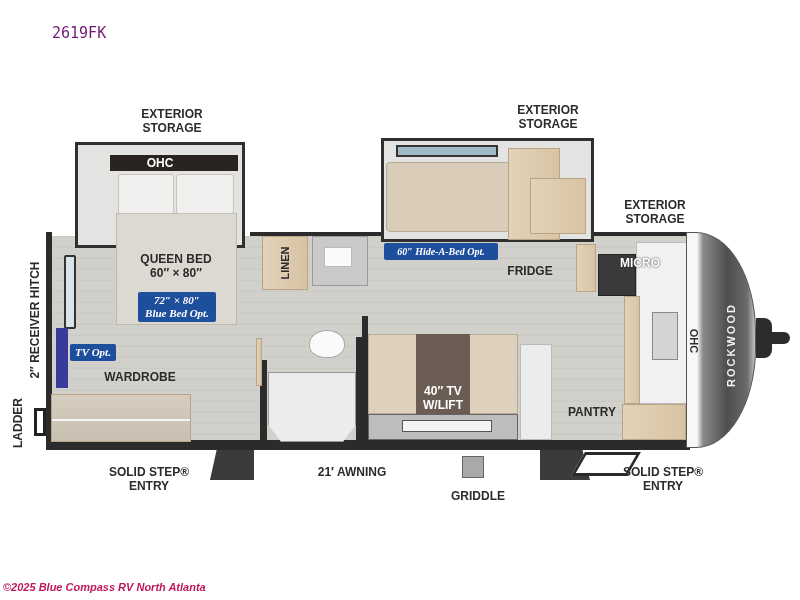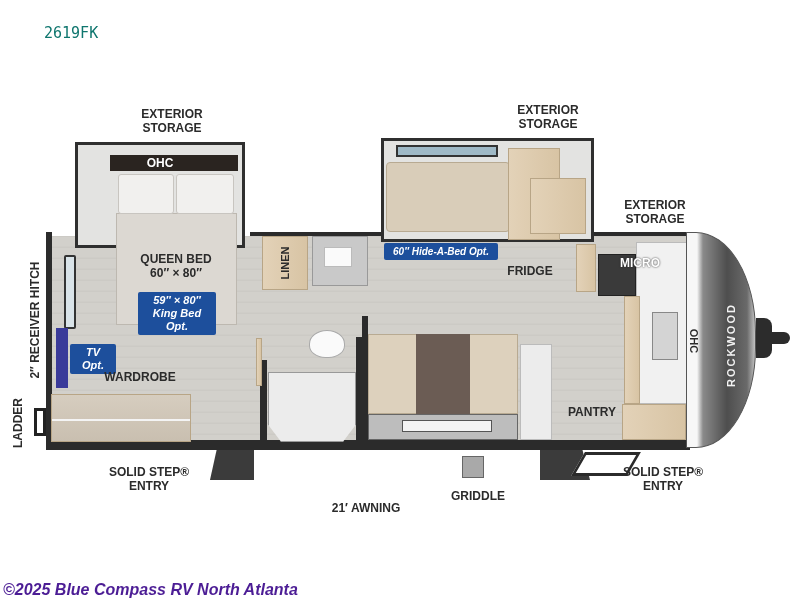--- a/index.html
+++ b/index.html
@@ -1,23 +1,23 @@
 <!DOCTYPE html>
 <html><head>
 <meta charset="utf-8">
 <style>
   * { box-sizing: border-box; margin: 0; padding: 0; }
   html, body { width: 800px; height: 600px; background: #ffffff; overflow: hidden; }
   body { position: relative; font-family: "Liberation Sans", sans-serif; color: #222; }
 
   .abs { position: absolute; }
   .lbl { position: absolute; font-family: "Liberation Sans", sans-serif; font-weight: bold; font-size: 12px; color: #2b2b2b; text-align: center; line-height: 14px; text-transform: uppercase; }
-  .model { position: absolute; left: 44px; top: 24px; font-family: "DejaVu Sans Mono", monospace; font-size: 15px; color: #0f766e; }
+  .model { position: absolute; left: 52px; top: 24px; font-family: "DejaVu Sans Mono", monospace; font-size: 15px; color: #701a75; }
 
-  .opt { position: absolute; background: #1d4f9c; color: #fff; font-style: italic; font-weight: bold; font-size: 11px; line-height: 13px; text-align: center; border-radius: 2px; padding: 2px 4px; font-family: Liberation Sans, sans-serif; }
+  .opt { position: absolute; background: #1d4f9c; color: #fff; font-style: italic; font-weight: bold; font-size: 11px; line-height: 13px; text-align: center; border-radius: 2px; padding: 2px 4px; font-family: Liberation Serif, serif; }
 
   .wall { position: absolute; background: #2b2b2b; }
   .floor { position: absolute; background: repeating-linear-gradient(0deg, #d2d0cb 0px, #d2d0cb 9px, #c6c4bf 10px, #d8d6d1 11px); }
   .slide { position: absolute; background: #e3e3e1; border: 3px solid #2f2f2f; }
   .wood { position: absolute; background: linear-gradient(90deg, #e3d2b8, #d8c4a4); border: 1px solid #b8a586; }
   .bed { position: absolute; background: #dcd8d2; border: 1px solid #bdb8b0; }
   .pillow { position: absolute; background: #f1f0ee; border: 1px solid #c8c5c0; border-radius: 3px; }
   .dark { position: absolute; background: #3a3532; }
   .white-box { position: absolute; background: #f4f4f4; border: 1px solid #bbb; }
 </style>
@@ -39,22 +39,22 @@
   <div class="dark" style="left:110px;top:155px;width:128px;height:16px;background:#2a2420;"></div>
   <div class="lbl" style="left:140px;top:156px;width:40px;color:#fff;font-size:12px;">OHC</div>
   <div class="bed" style="left:116px;top:213px;width:121px;height:112px;"></div>
   <div class="pillow" style="left:118px;top:174px;width:56px;height:40px;"></div>
   <div class="pillow" style="left:176px;top:174px;width:58px;height:40px;"></div>
   <div class="lbl" style="left:120px;top:252px;width:112px;font-size:12px;">
     <div>QUEEN BED</div>
     <div>60″ × 80″</div>
   </div>
   <div class="opt" style="left:138px;top:292px;width:78px;">
-    <div>59″ × 80″</div>
-    <div>King Bed Opt.</div>
+    <div>72″ × 80″</div>
+    <div>Blue Bed Opt.</div>
   </div>
 
   <div class="white-box" style="left:64px;top:255px;width:12px;height:74px;background:#d9e3e8;border:2px solid #333;border-radius:2px;"></div>
   <div class="abs" style="left:56px;top:328px;width:12px;height:60px;background:#3a3a9a;"></div>
   <div class="opt" style="left:70px;top:344px;width:46px;">TV Opt.</div>
 
   <div class="lbl" style="left:100px;top:370px;width:80px;">WARDROBE</div>
   <div class="wood" style="left:51px;top:394px;width:140px;height:48px;background:linear-gradient(180deg,#d6cdbf,#c9bfb0);"></div>
   <div class="abs" style="left:52px;top:419px;width:138px;height:2px;background:#f4f4f4;"></div>
   <div class="dark" style="left:34px;top:408px;width:12px;height:28px;background:transparent;border:3px solid #222;"></div>
@@ -107,35 +107,39 @@
   <div class="dark" style="left:770px;top:332px;width:20px;height:12px;border-radius:0 6px 6px 0;background:#2c2c2c;"></div>
 
   <div class="abs" style="left:309px;top:330px;width:36px;height:28px;background:#fafafa;border:1px solid #aaa;border-radius:50% 50% 45% 45%;"></div>
   <div class="wall" style="left:260px;top:360px;width:7px;height:84px;"></div>
   <div class="wall" style="left:356px;top:337px;width:7px;height:107px;"></div>
   <div class="abs" style="left:268px;top:372px;width:88px;height:70px;background:#ececec;border:1px solid #999;clip-path:polygon(0 0,100% 0,100% 75%,85% 100%,15% 100%,0 75%);"></div>
   <div class="wood" style="left:256px;top:338px;width:6px;height:48px;"></div>
 
   <div class="abs" style="left:368px;top:334px;width:150px;height:80px;background:#ddd1bd;border:1px solid #b8aa92;"></div>
   <div class="abs" style="left:416px;top:334px;width:54px;height:80px;background:#6b5c54;"></div>
+  <div class="lbl" style="left:408px;top:384px;width:70px;color:#fff;">
+    <div>40″ TV</div>
+    <div>W/LIFT</div>
+  </div>
   <div class="abs" style="left:368px;top:414px;width:150px;height:26px;background:#bdbdbd;border:1px solid #666;"></div>
   <div class="abs" style="left:402px;top:420px;width:90px;height:12px;background:#f4f4f4;border:1px solid #555;"></div>
   <div class="white-box" style="left:520px;top:344px;width:32px;height:96px;background:#ececec;"></div>
   <div class="wall" style="left:362px;top:316px;width:6px;height:124px;"></div>
 
   <div class="dark" style="left:210px;top:450px;width:44px;height:30px;background:#3b3b3b;clip-path:polygon(15% 0,100% 0,100% 100%,0 100%);"></div>
   <div class="dark" style="left:540px;top:450px;width:50px;height:30px;background:#3b3b3b;clip-path:polygon(0 0,85% 0,100% 100%,0 100%);"></div>
   <div class="abs" style="left:578px;top:452px;width:56px;height:24px;border:3px solid #2b2b2b;transform:skewX(-30deg);background:#fff;"></div>
   <div class="abs" style="left:462px;top:456px;width:22px;height:22px;background:#a9a9a9;border:1px solid #666;"></div>
 
   <div class="lbl" style="left:108px;top:465px;width:82px;">
     <div>SOLID STEP®</div>
     <div>ENTRY</div>
   </div>
-  <div class="lbl" style="left:316px;top:465px;width:100px;margin-top:36px;">21′ AWNING</div>
+  <div class="lbl" style="left:302px;top:465px;width:100px;">21′ AWNING</div>
   <div class="lbl" style="left:438px;top:489px;width:80px;">GRIDDLE</div>
   <div class="lbl" style="left:622px;top:465px;width:82px;">
     <div>SOLID STEP®</div>
     <div>ENTRY</div>
   </div>
 </div>
 
-<div class="abs" style="left:3px;top:581px;font-family:'Liberation Sans',sans-serif;font-weight:bold;font-style:italic;font-size:16px;color:#4c1d95;">©2025 Blue Compass RV North Atlanta</div>
+<div class="abs" style="left:3px;top:581px;font-family:'Liberation Sans',sans-serif;font-weight:bold;font-style:italic;font-size:11px;color:#be185d;">©2025 Blue Compass RV North Atlanta</div>
 
 </body></html>

